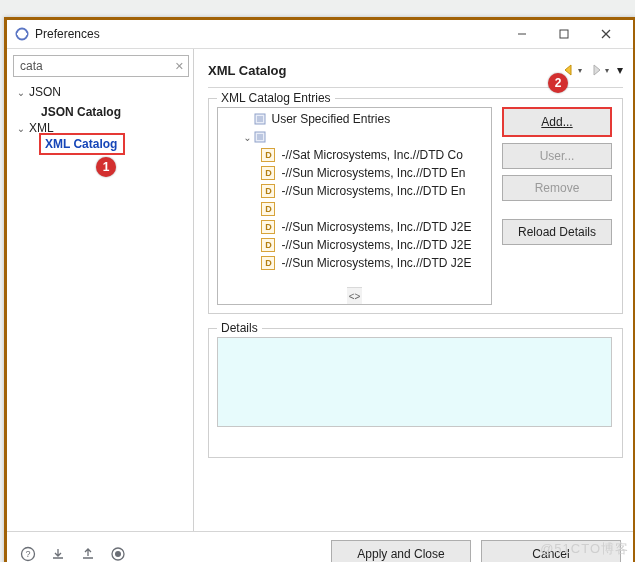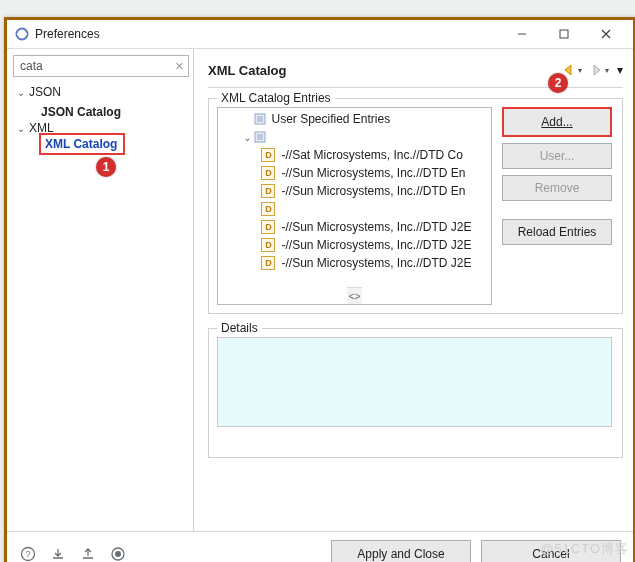--- a/index.html
+++ b/index.html
@@ -362,21 +362,21 @@
                   <span style="text-decoration:underline;">Add...</span>
                 </div>
               <div class="btn disabled">
                   <span>User...</span>
                 </div>
               <div class="btn disabled">
                   <span>Remove</span>
                 </div>
               <div style="height:6px;"></div>
               <div class="btn">
-                  <span>Reload Entries</span>
+                  <span>Reload Details</span>
                 </div>
             </div>
           </div>
         </div>
 
         <div class="group details-group">
           <span class="group-label">Details</span>
           <div class="details-inner"></div>
         </div>
       </div>

